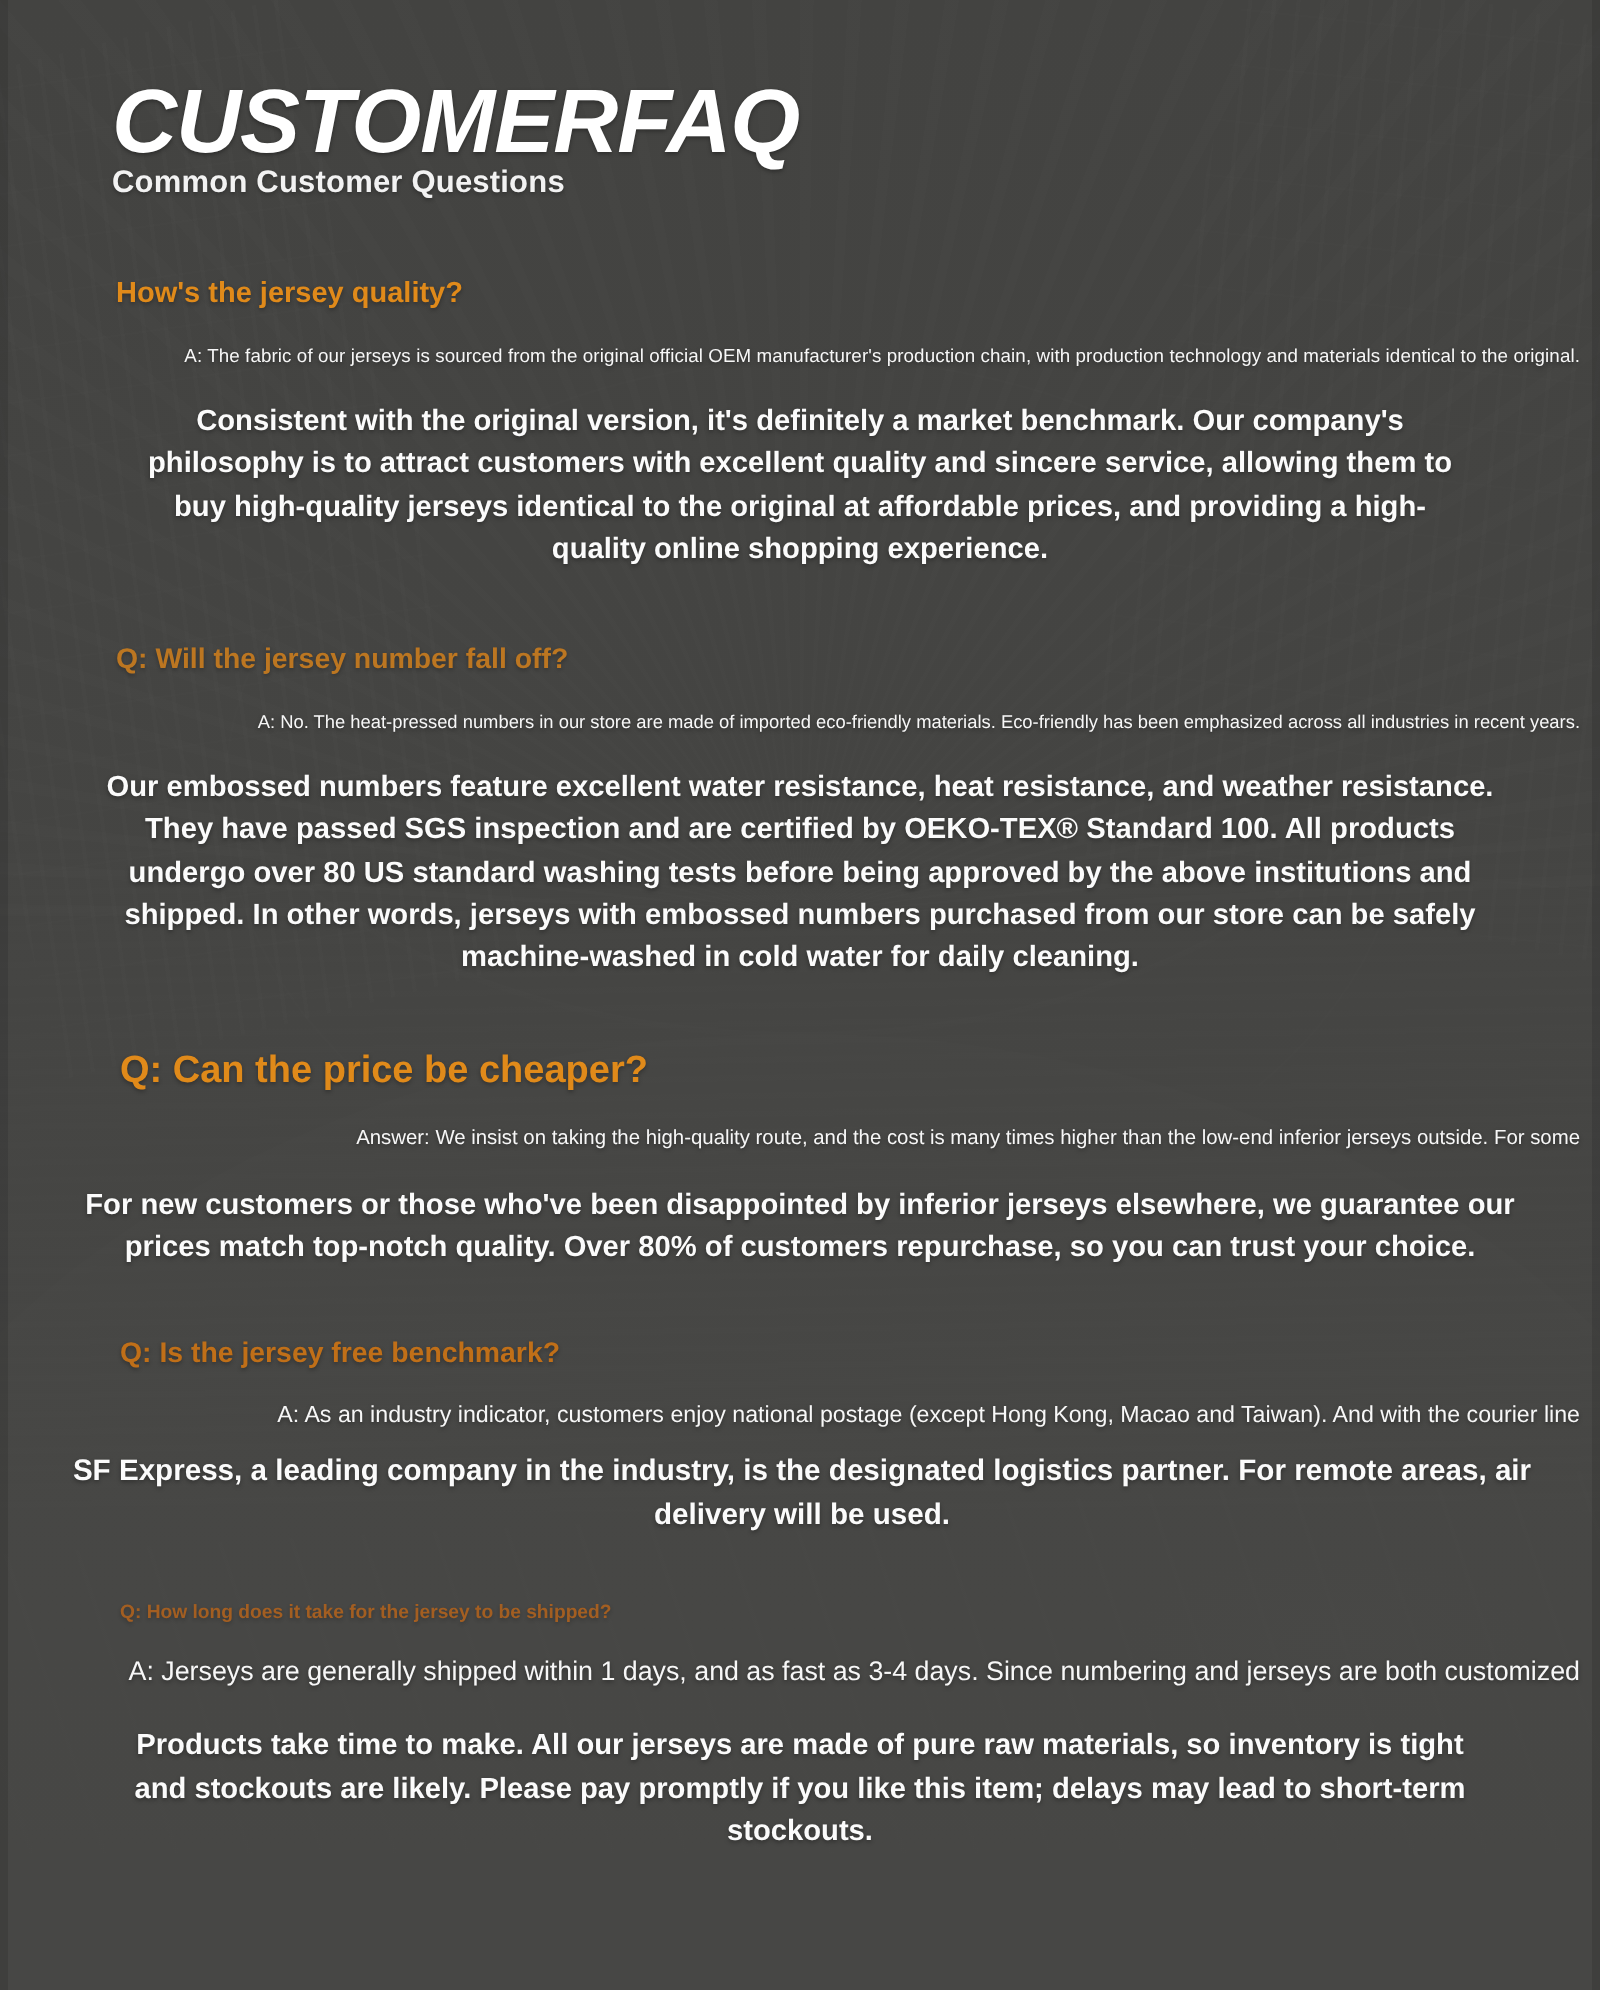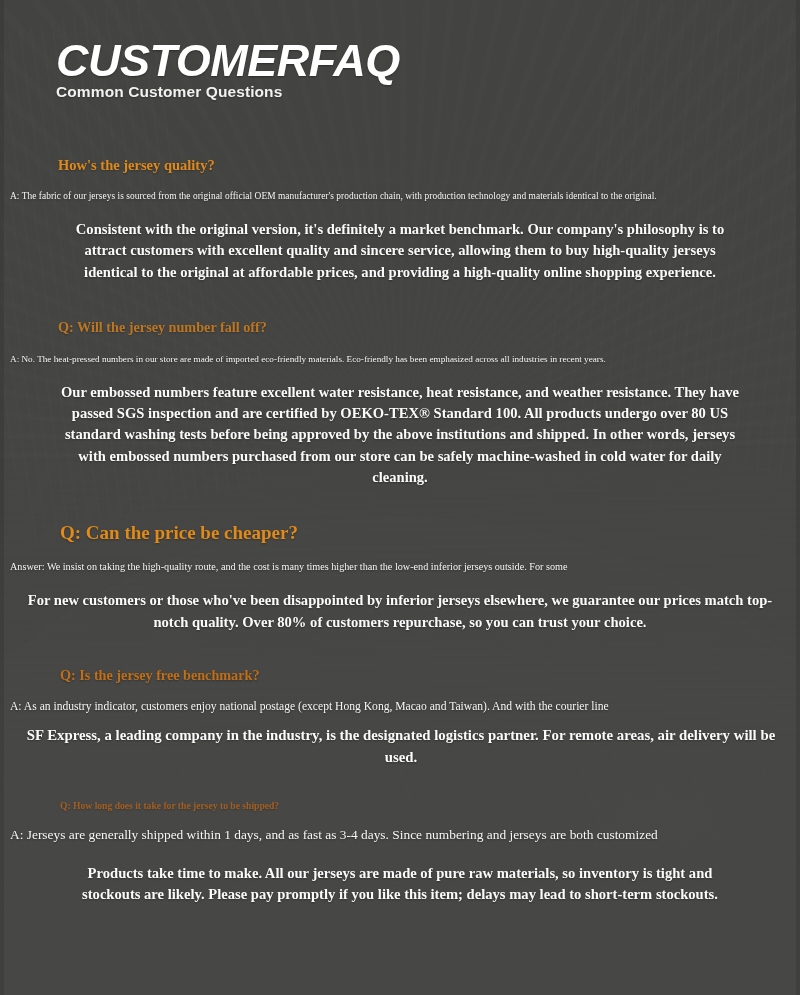--- a/index.html
+++ b/index.html
@@ -204,35 +204,34 @@
   .subtitle {
     font-size: 15.5px;
     font-weight: bold;
     color: #f2f2f2;
     letter-spacing: .1px;
     text-shadow: 0 1px 2px rgba(0,0,0,.30);
   }
 
   
   .faq-list {
-    margin-top: 56px;
-    font-family: Liberation Serif, serif;
+    margin-top: 38px;
   }
   .faq {
     padding: 0 10px;
   }
   .q {
     font-weight: bold;
     color: #e08a1a;
     text-shadow: 0 1px 2px rgba(0,0,0,.30);
     white-space: nowrap;
   }
   .a-lead {
     color: #f7f7f7;
-    text-align: left;
+    text-align: right;
     text-shadow: 0 1px 2px rgba(0,0,0,.35);
     white-space: nowrap;
   }
   .a-body {
     color: #fbfbfb;
     font-weight: bold;
     text-align: center;
     text-shadow: 0 1px 2px rgba(0,0,0,.35);
   }
 

